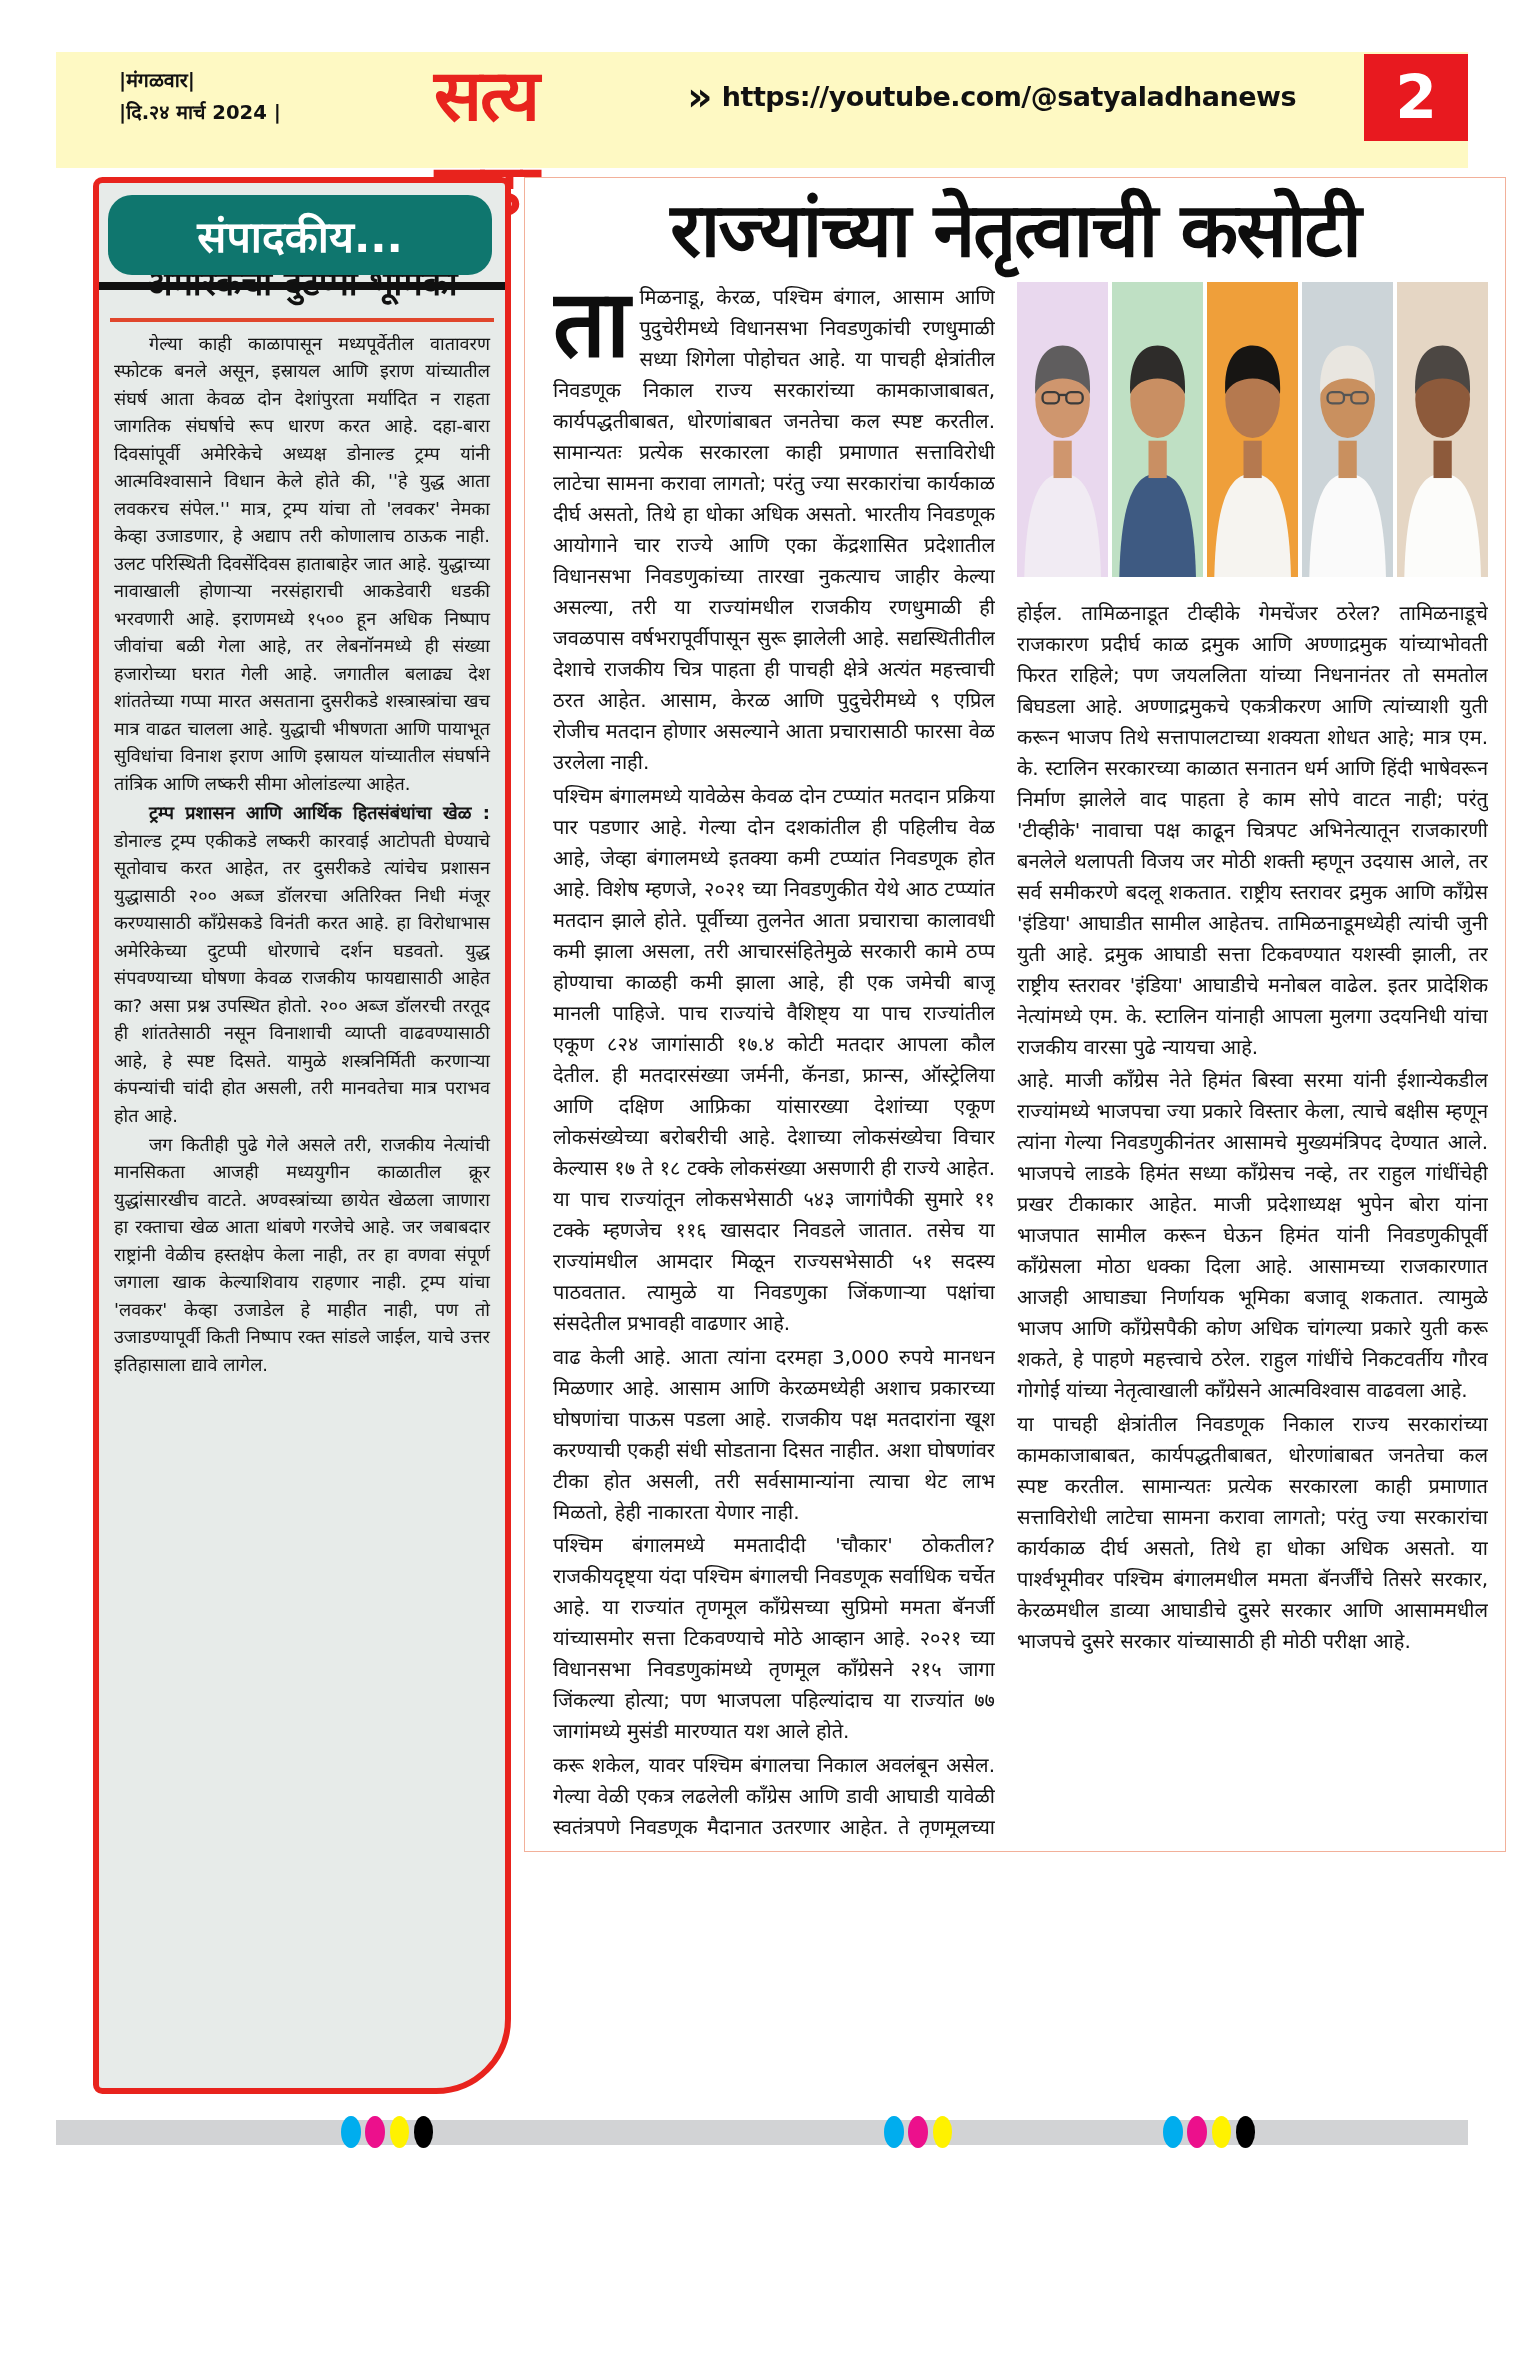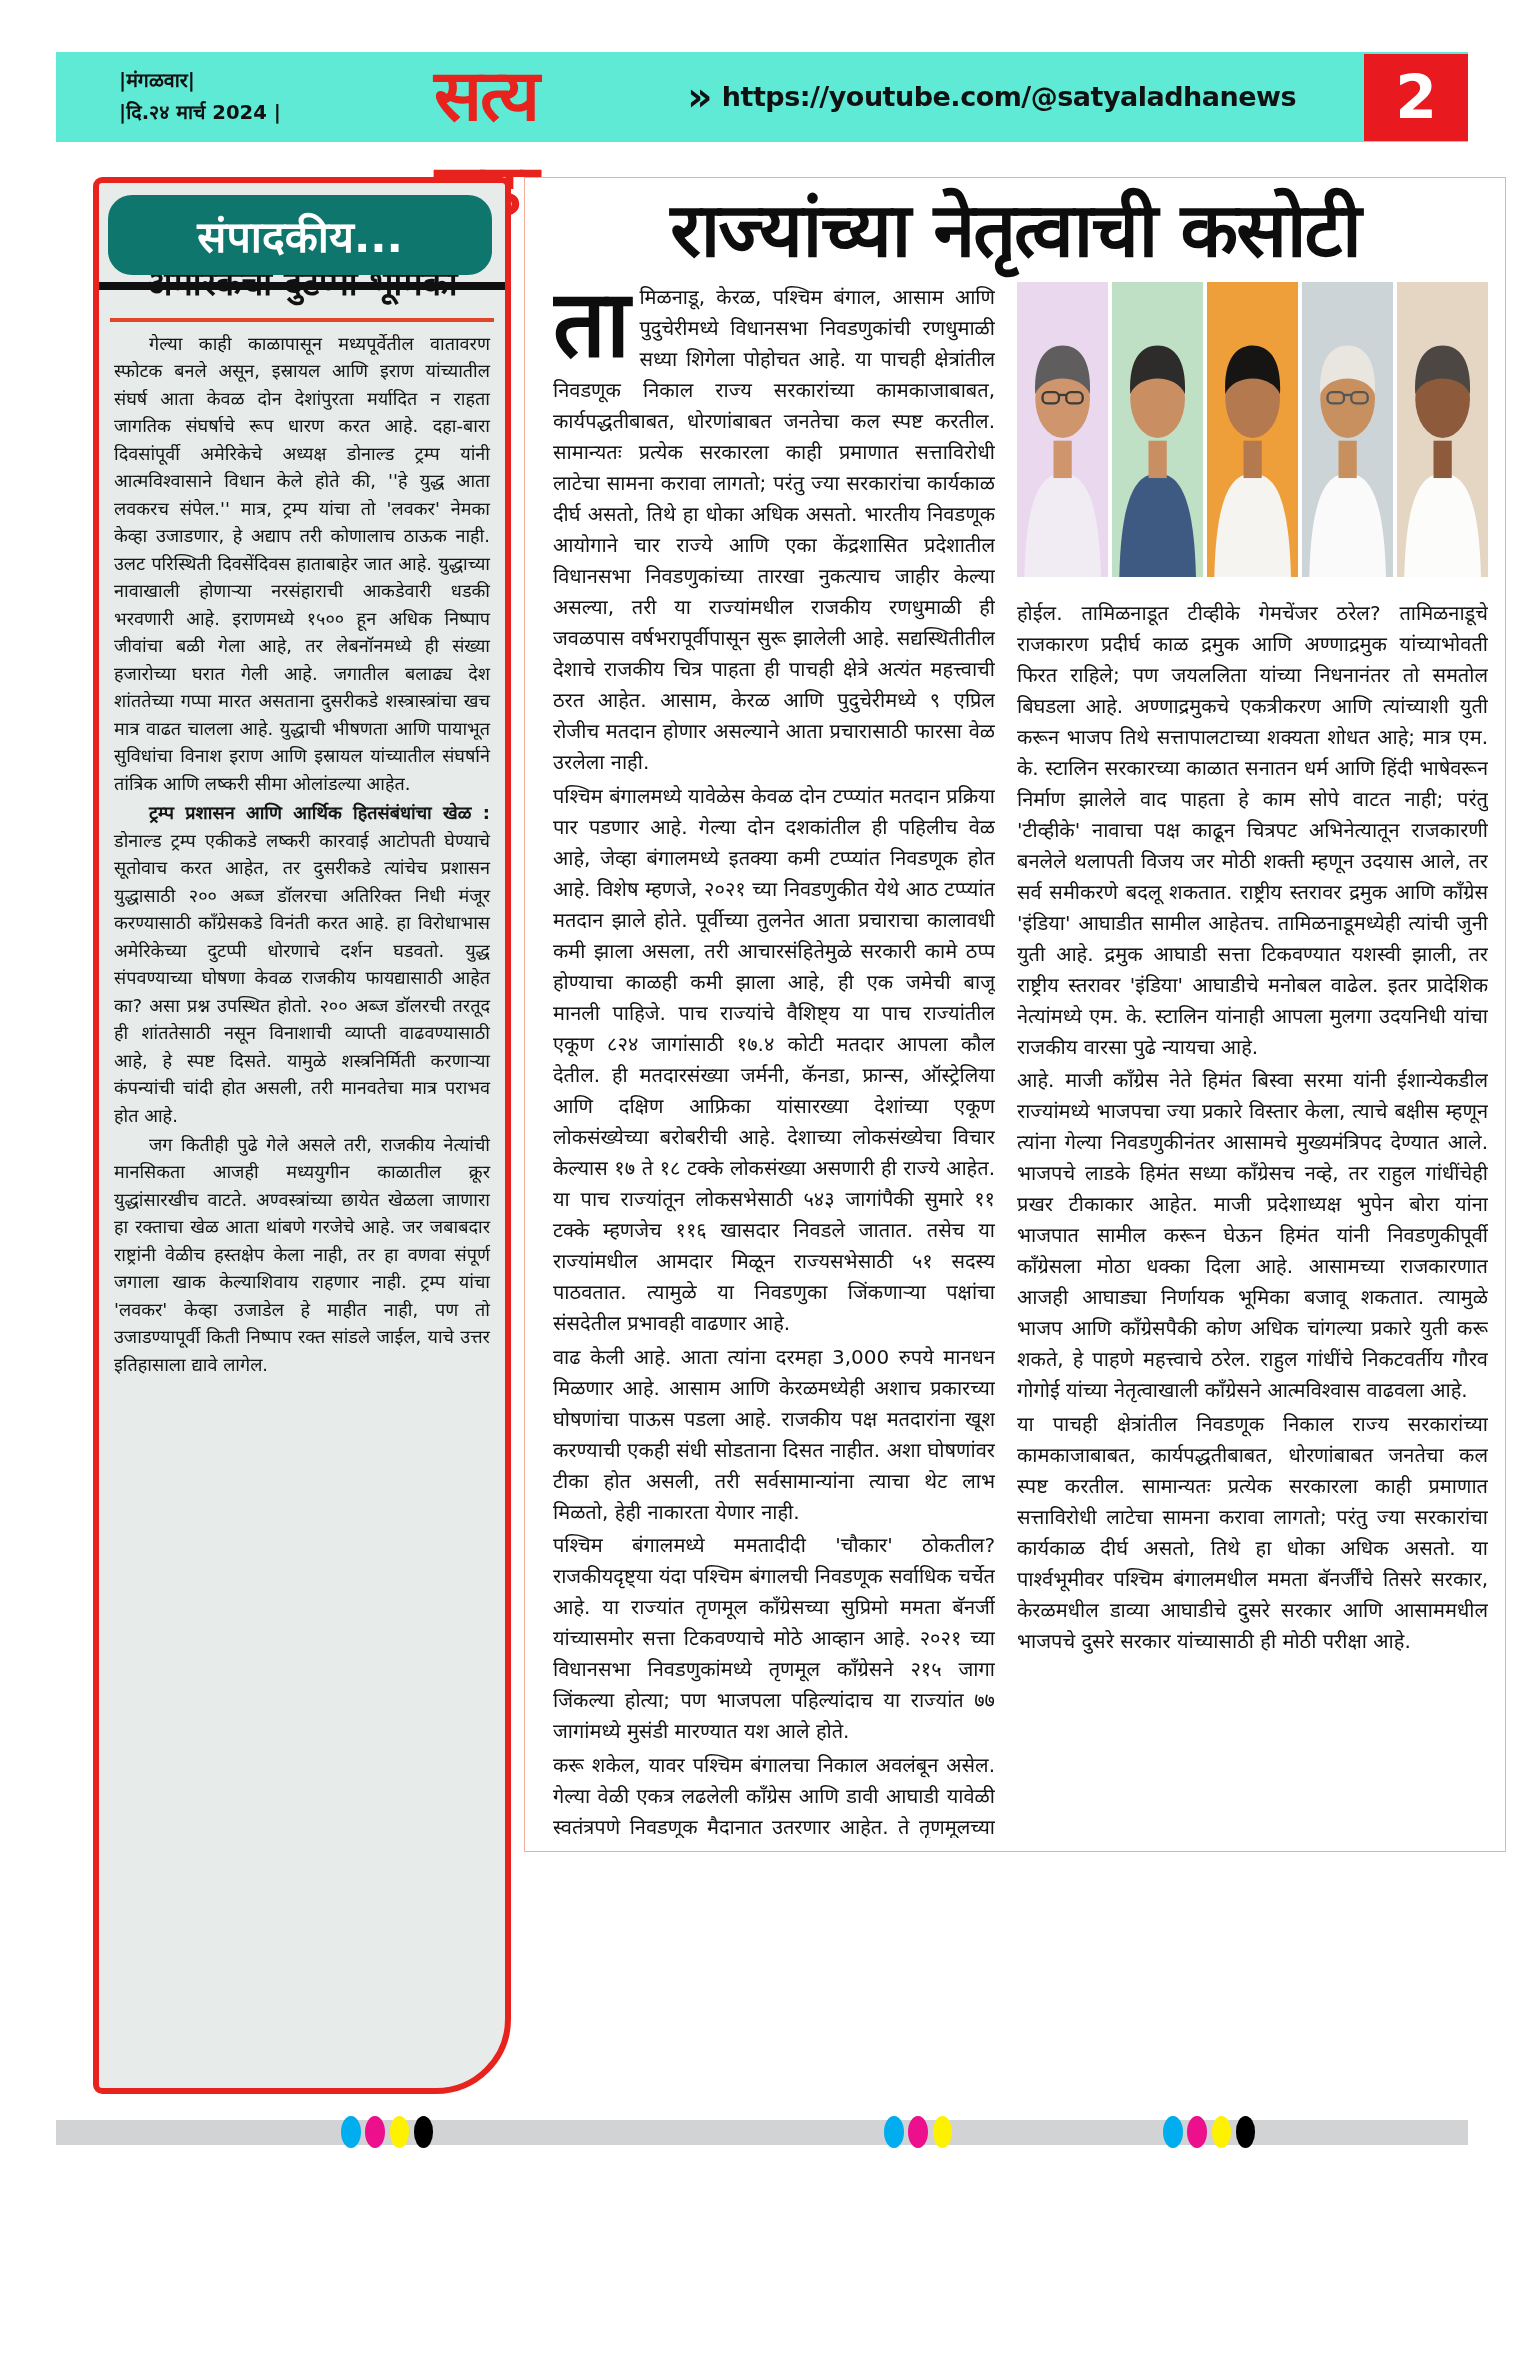--- a/index.html
+++ b/index.html
@@ -1,19 +1,19 @@
 <!DOCTYPE html>
 <html style="font-size:15px"><head>
 <meta charset="utf-8">
 <style>
   html,body{margin:0;padding:0;background:#fff;}
   body{width:1538px;height:2377px;position:relative;font-family:"DejaVu Sans","Liberation Sans",sans-serif;color:#111;}
 
   
-  .header-bar{position:absolute;left:56px;top:52px;width:1412px;height:90px;background:#5eead4;}
+  .header-bar{position:absolute;left:56px;top:52px;width:1412px;height:116px;background:#fef9c3;}
   .date-box{position:absolute;left:63px;top:13px;font-size:19.6px;line-height:32px;font-weight:bold;color:#111;white-space:nowrap;}
   .masthead{position:absolute;left:378px;top:1.9px;height:87px;display:flex;align-items:center;gap:5.6px;flex-direction:column;}
   .masthead .word{font-size:71px;font-weight:800;color:#e8231d;letter-spacing:-1.9px;line-height:84px;}
   .fist{width:60px;height:82px;}
   .url-wrap{position:absolute;right:172px;top:26px;display:flex;align-items:center;gap:9.3px;}
   .chev{font-size:39px;font-weight:800;color:#111;line-height:37px;}
   .url-text{font-size:27px;font-weight:800;color:#111;letter-spacing:-0.5px;}
   .page-num{position:absolute;left:1308px;top:1.9px;width:104px;height:87px;background:#e8191f;color:#fff;
             display:flex;align-items:center;justify-content:center;font-size:60px;font-weight:800;}
 

